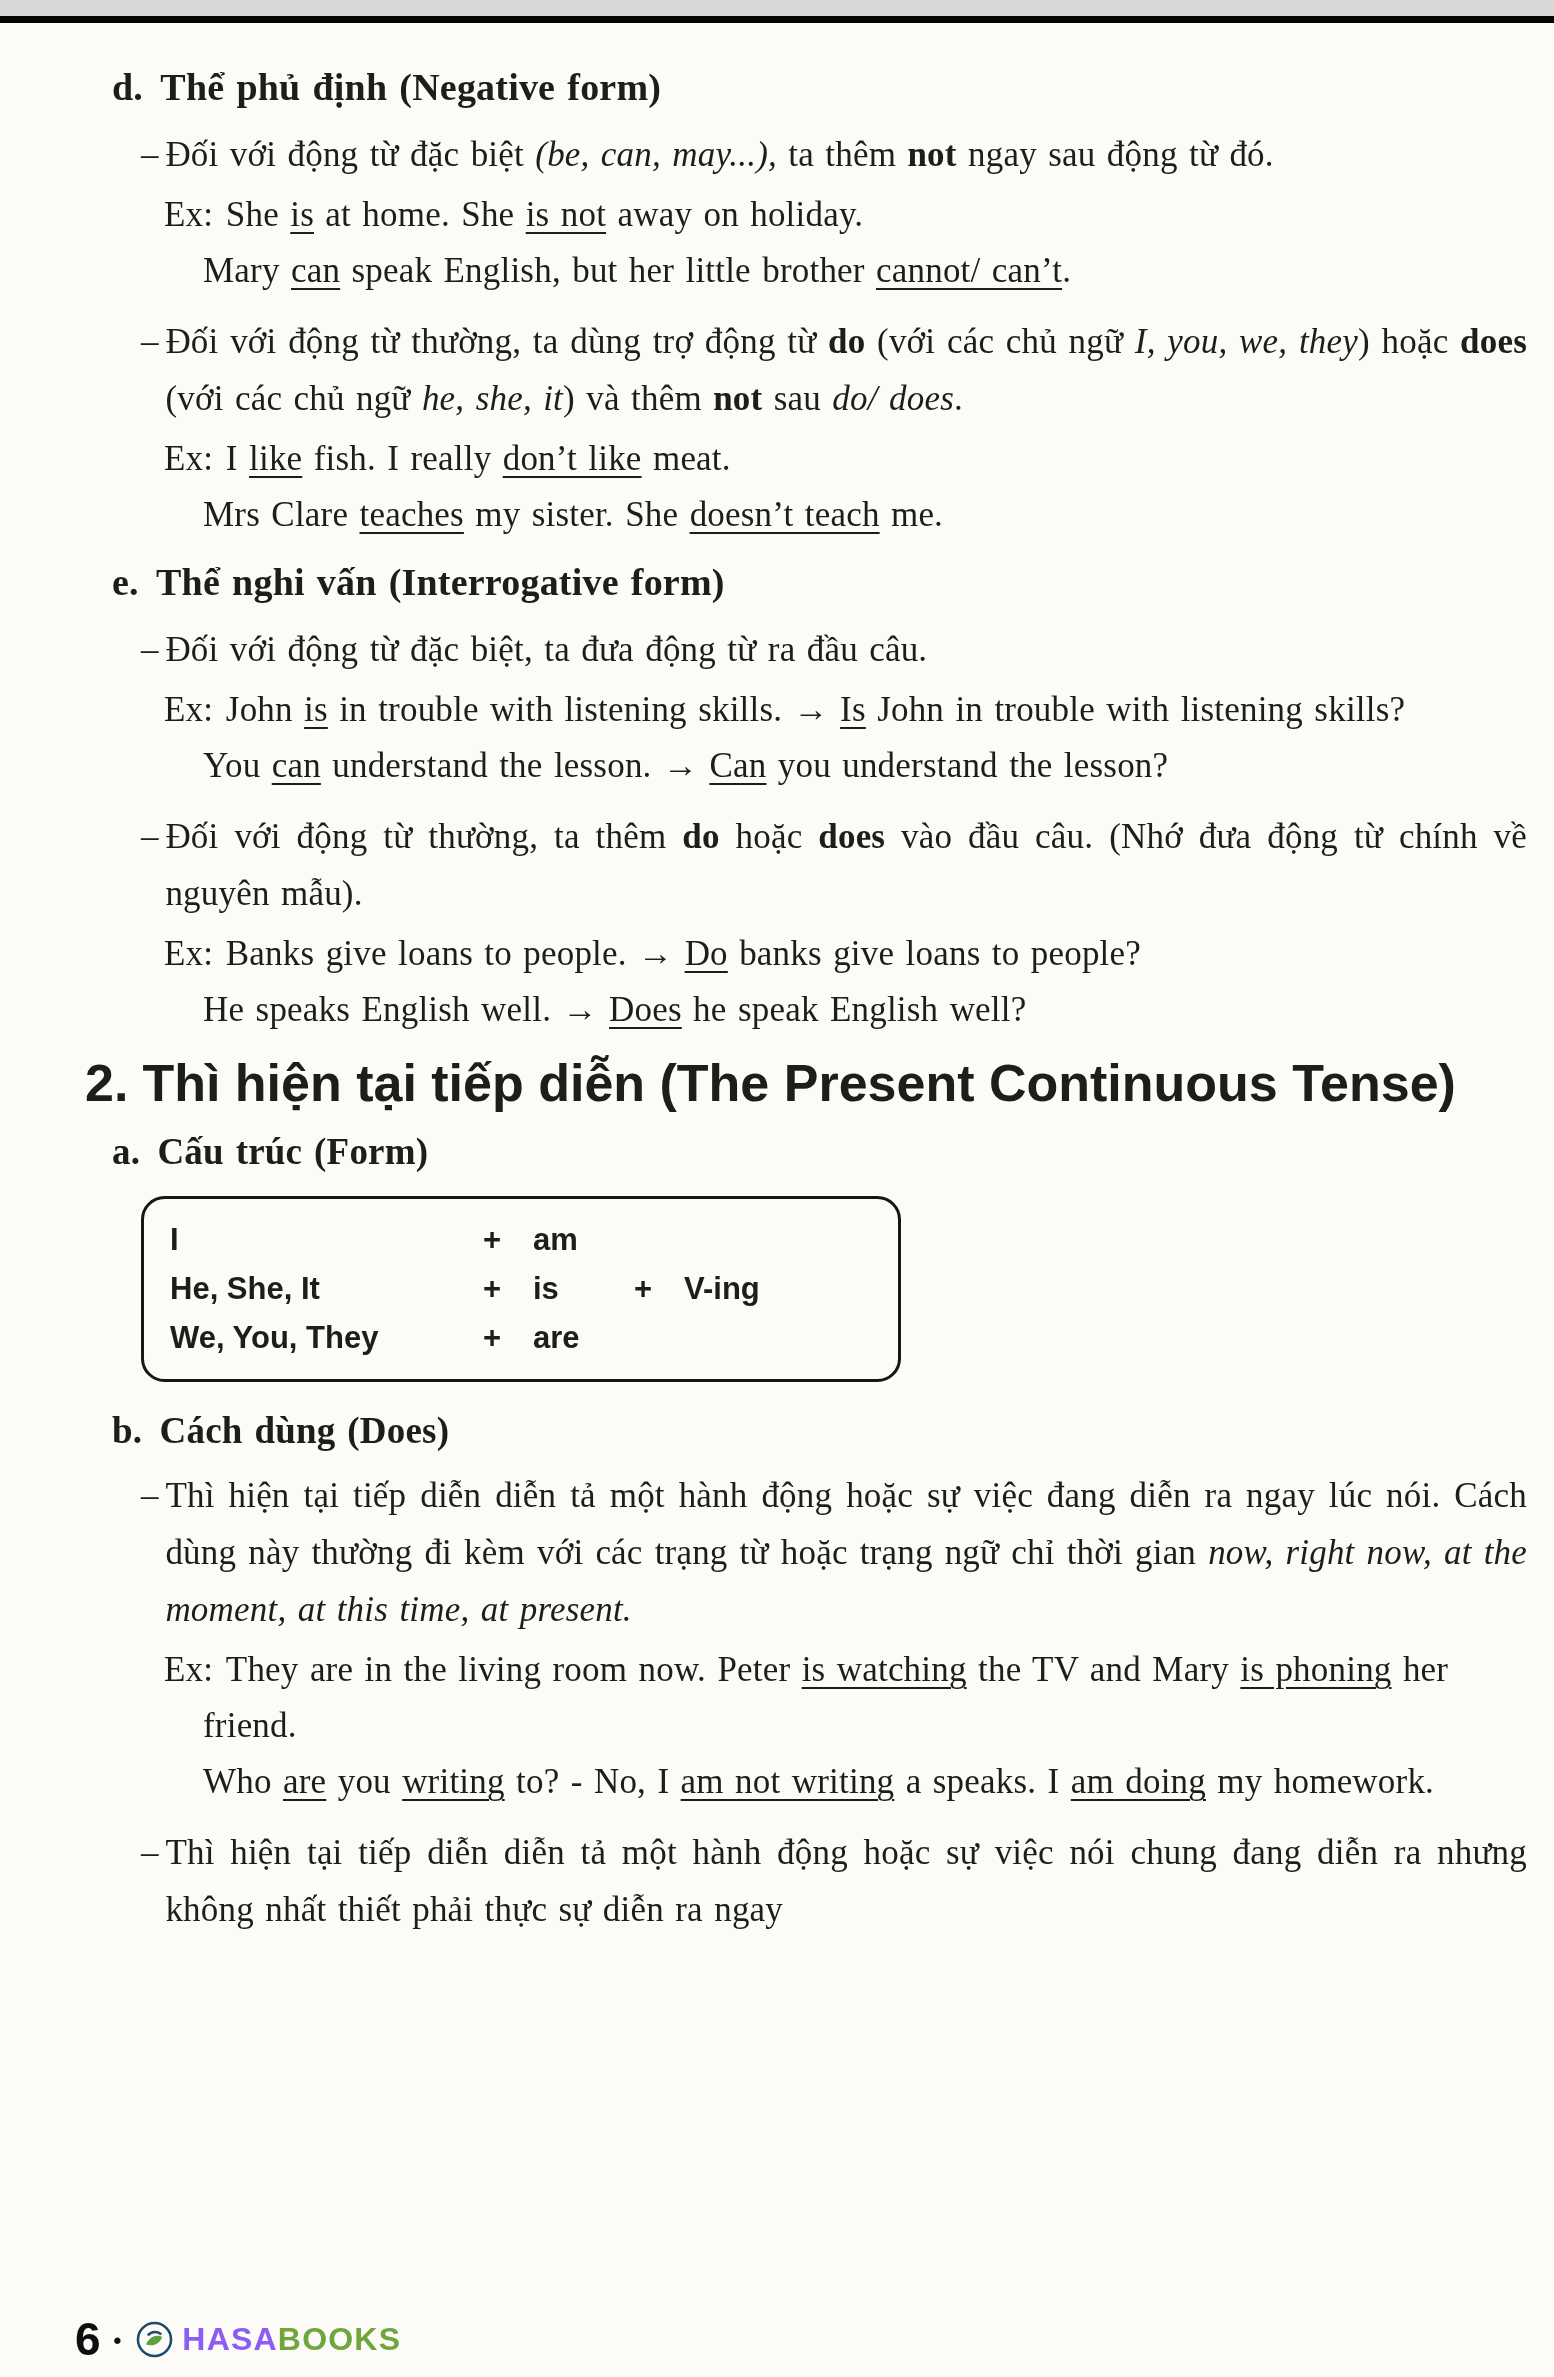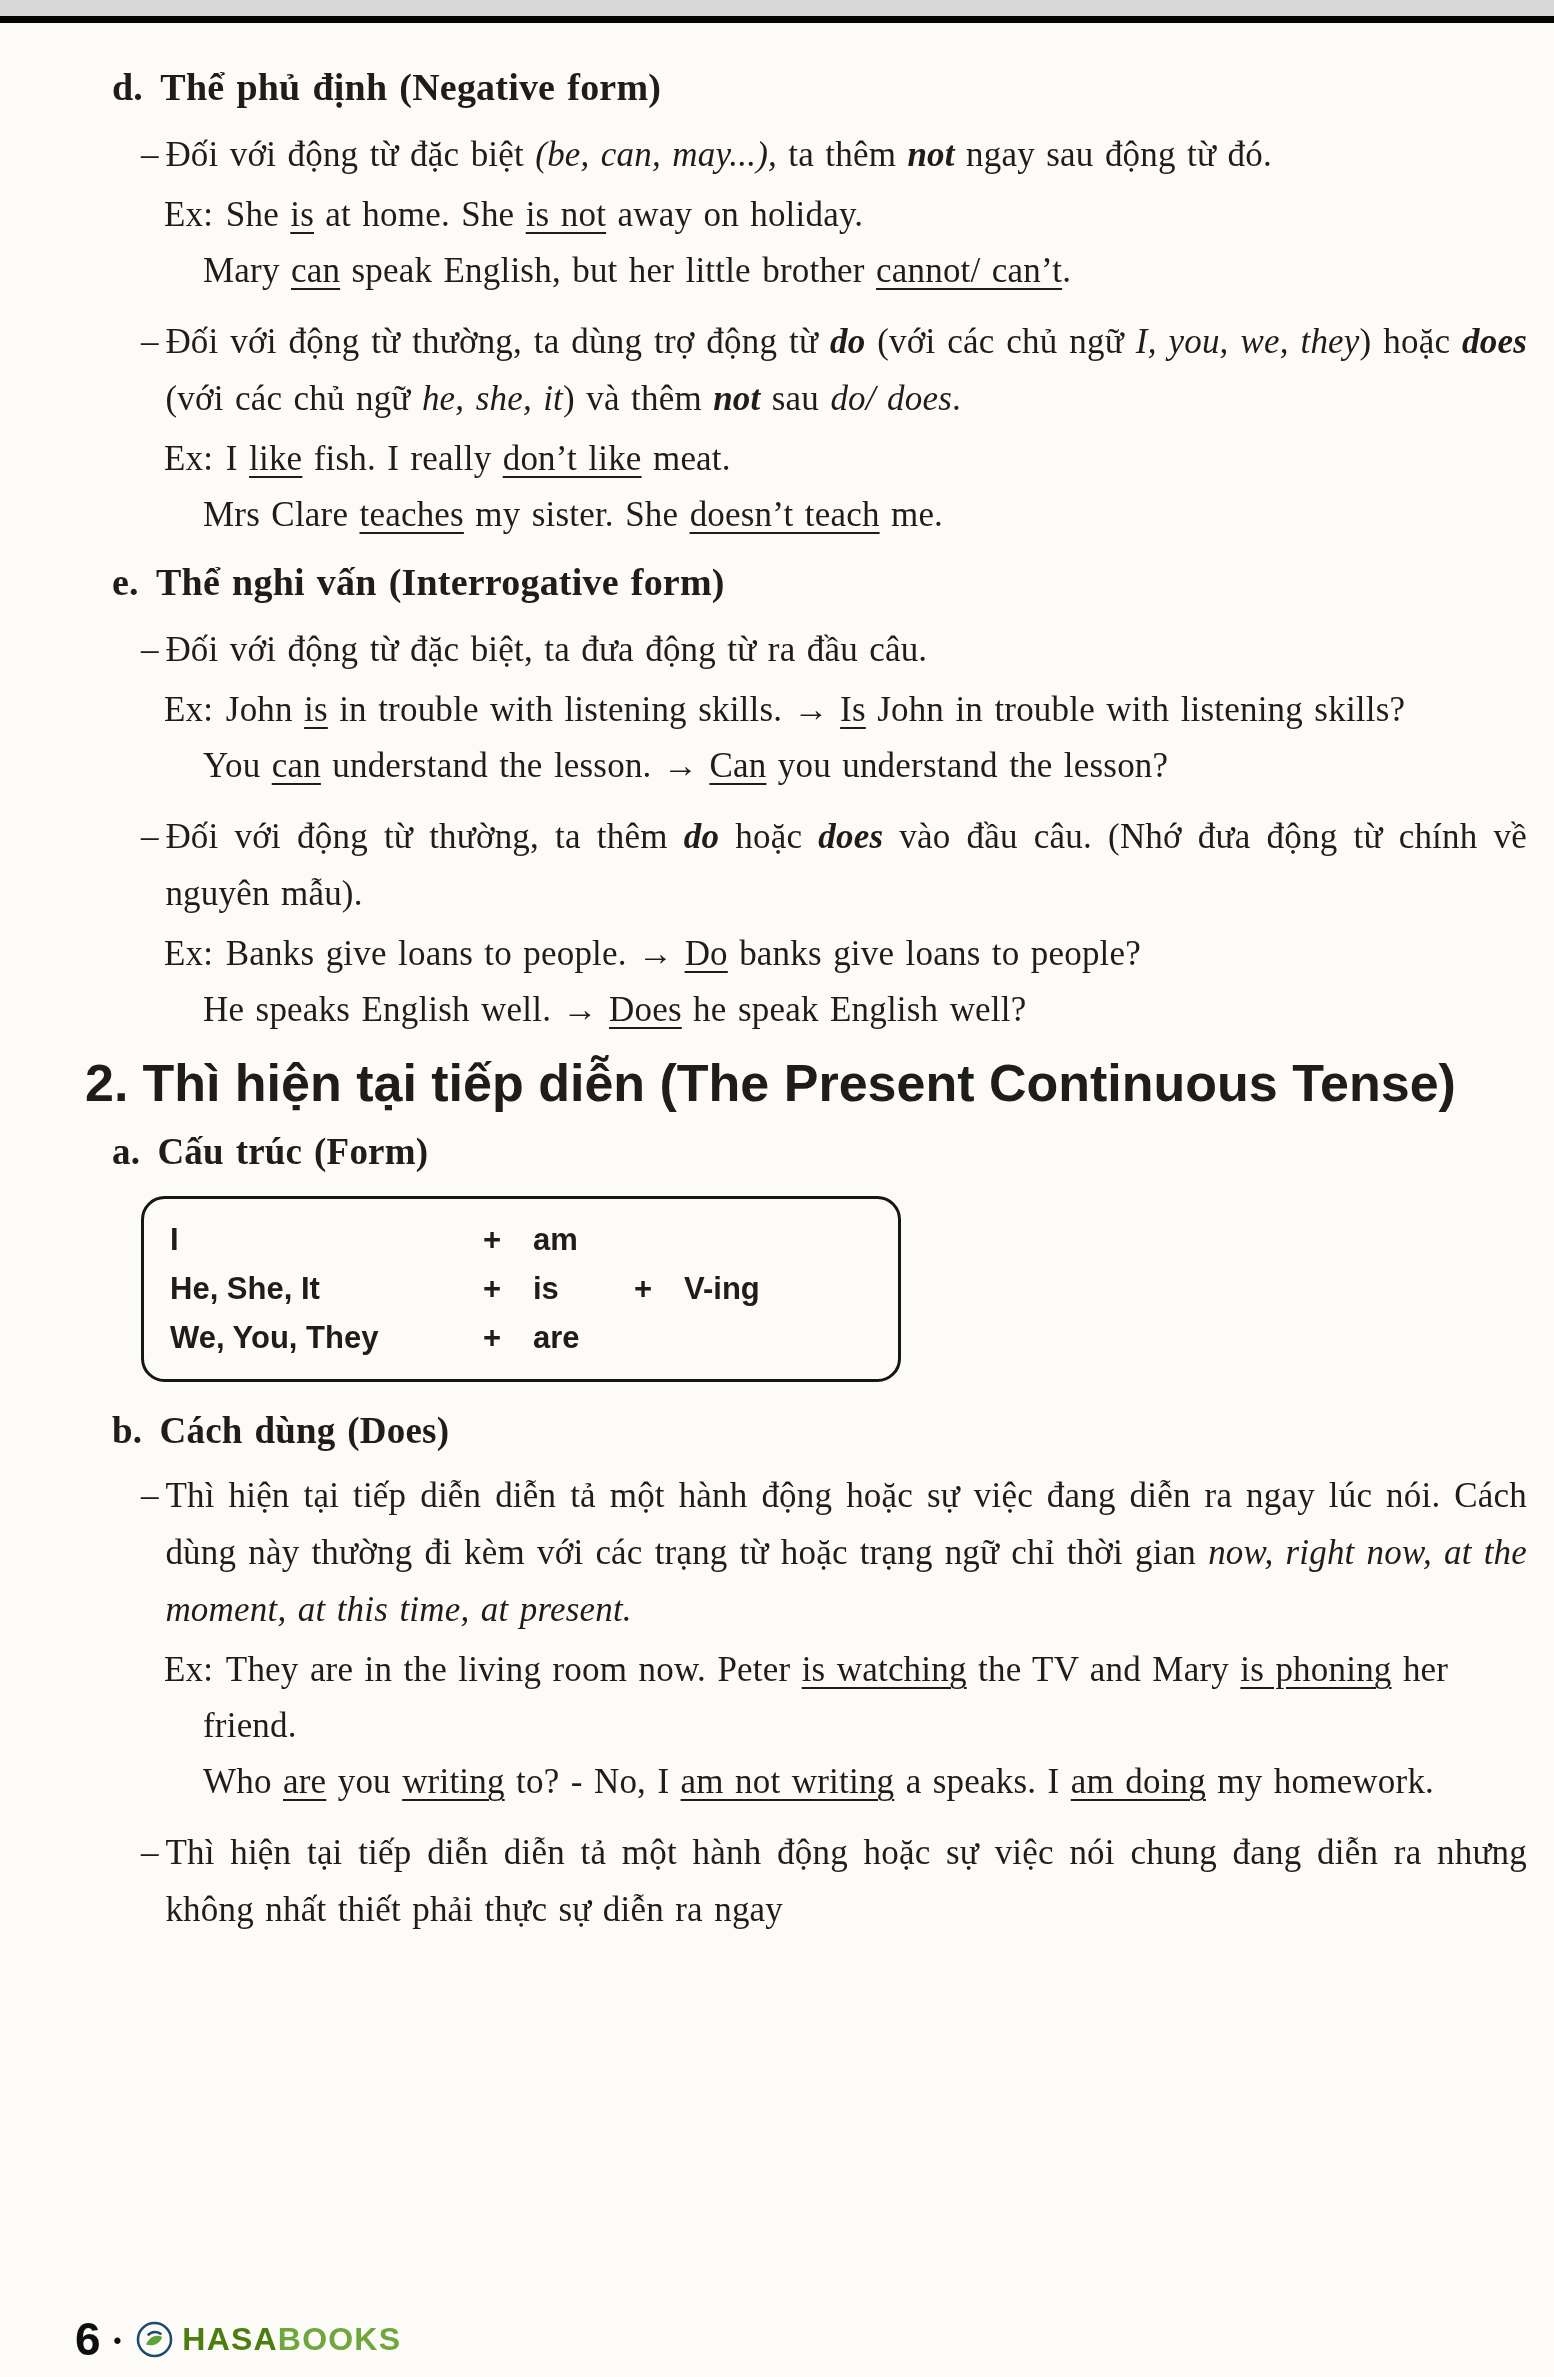--- a/index.html
+++ b/index.html
@@ -18,33 +18,33 @@
   .sub-head{font-size:37px;font-weight:bold;line-height:49px;margin:4.7px 0 12.6px 0;}
   .sub-head .lbl{margin-right:17.3px;}
   .bullet{display:flex;margin-bottom:3.9px;}
   .dash{flex:none;width:24.4px;margin-left:29px;}
   .btext{flex:1;text-align:justify;}
   .ex{padding-left:91px;margin:2.4px 0 14px 0;}
   .ex-line{line-height:56px;}
   .ex-line.first{text-indent:-39px;}
   .exlbl{text-decoration-thickness:2.4px;text-underline-offset:5.5px;margin-right:12.6px;}
   .i{font-style:italic;}
-  .bi{font-weight:bold;font-style:italic;}
+  .bi{font-weight:bold;}
   .u{text-decoration:underline;text-decoration-thickness:2.4px;text-underline-offset:5.5px;}
   .form-box{margin:20.4px 0 23.6px 29px;width:708px;border:3.1px solid #161616;border-radius:23.6px;
             padding:15.7px 20.4px 17.3px 26px;font-family:"Liberation Sans","DejaVu Sans",sans-serif;
             font-weight:bold;font-size:31px;letter-spacing:0;word-spacing:0;}
   .form-row{display:grid;grid-template-columns:313px 50px 101px 50px auto;line-height:49px;}
   .footer{position:absolute;left:75px;bottom:27px;display:flex;align-items:center;
           font-family:"Liberation Sans","DejaVu Sans",sans-serif;}
   .pg-num{font-size:46px;font-weight:bold;color:#0e0e0e;}
   .pg-dot{font-size:23.6px;margin:4.7px 14px 0 12.6px;color:#0e0e0e;}
   .logo{width:39px;height:39px;margin-right:7.9px;}
   .brand{font-size:32px;font-weight:bold;letter-spacing:1.2px;}
-  .hasa{color:#4d7c0f;}
+  .hasa{color:#8b5cf6;}
   .books{color:#6fa63d;}
 </style>
 </head>
 <body>
 
 <div class="page">
   <div class="scan-edge"></div>
 
   <div class="content body-txt">
 

